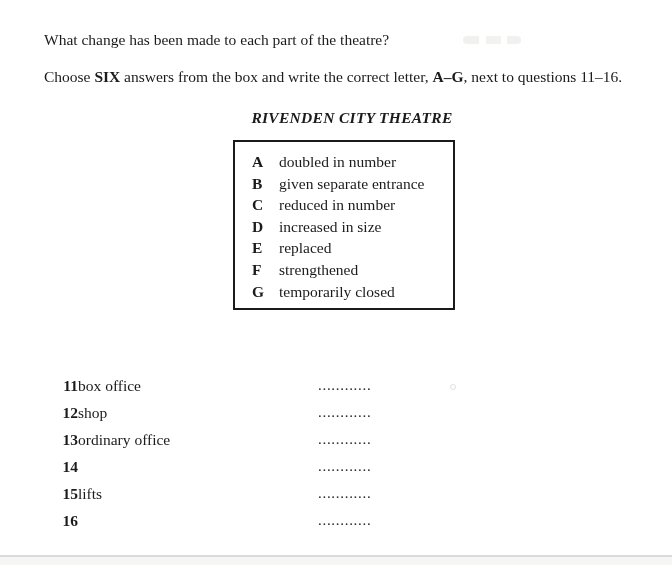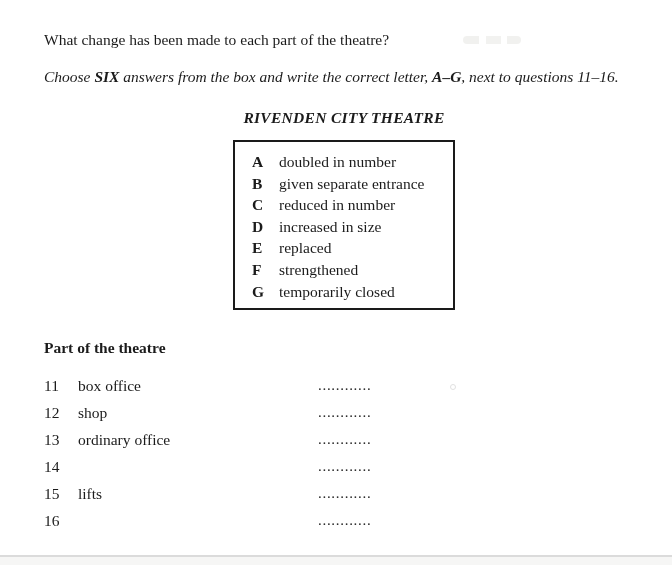--- a/index.html
+++ b/index.html
@@ -12,26 +12,26 @@
     overflow:hidden;
   }
   .page { position:absolute; inset:0;padding-left:16px; }
 
   .prompt {
     position:absolute; left:44px; top:30px;
     font-size:15.5px; line-height:20px; white-space:nowrap;
   }
   .instruction {
     position:absolute; left:44px; top:67px;
-    font-size:15.5px; font-style:italic; line-height:20px; white-space:nowrap;
+    font-size:15.5px; line-height:20px; white-space:nowrap;
   }
   .instruction .b { font-weight:bold; }
 
   .box-title {
-    position:absolute; left:233px; top:109px; width:222px;
+    position:absolute; left:241px; top:109px; width:222px;
     text-align:center; white-space:nowrap;
     font-weight:bold; font-style:italic; font-size:15.5px; letter-spacing:0.3px;
   }
 
   .answer-box {
     position:absolute; left:233px; top:140px;
     width:222px; height:170px;
     border:2px solid #1a1a1a;
     box-sizing:border-box;
     padding-top:9px;
@@ -51,21 +51,21 @@
     font-weight:bold; font-size:15.5px; line-height:20px;
   }
 
   .q-list { position:absolute; left:44px; top:372px; width:500px; }
   .q-row {
     position:relative;
     height:27px; line-height:27px;
     font-size:15.5px;
     display:flex; align-items:baseline;
   }
-  .q-num { font-weight:normal; width:34px; flex:0 0 34px; }
+  .q-num { font-weight:bold; width:34px; flex:0 0 34px;text-align:right; }
   .q-dots {
     position:absolute; left:274px; top:0;
     font-size:15px; letter-spacing:0.7px; line-height:27px;
     color:#2a2a2a;
   }
 
   
   .artifact-smudge {
     position:absolute; left:463px; top:36px; width:58px; height:8px;
     border-radius:4px;
@@ -123,21 +123,20 @@
     <div class="option-row">
       <span class="option-letter">F</span>
       <span class="option-text">strengthened</span>
     </div>
     <div class="option-row">
       <span class="option-letter">G</span>
       <span class="option-text">temporarily closed</span>
     </div>
   </div>
 
-  <div class="part-heading">Part of the theatre</div>
 
   <div class="q-list">
     <div class="q-row">
       <span class="q-num">11</span>
       <span class="q-label">box office</span>
       <span class="q-dots">............</span>
     </div>
     <div class="q-row">
       <span class="q-num">12</span>
       <span class="q-label">shop</span>

